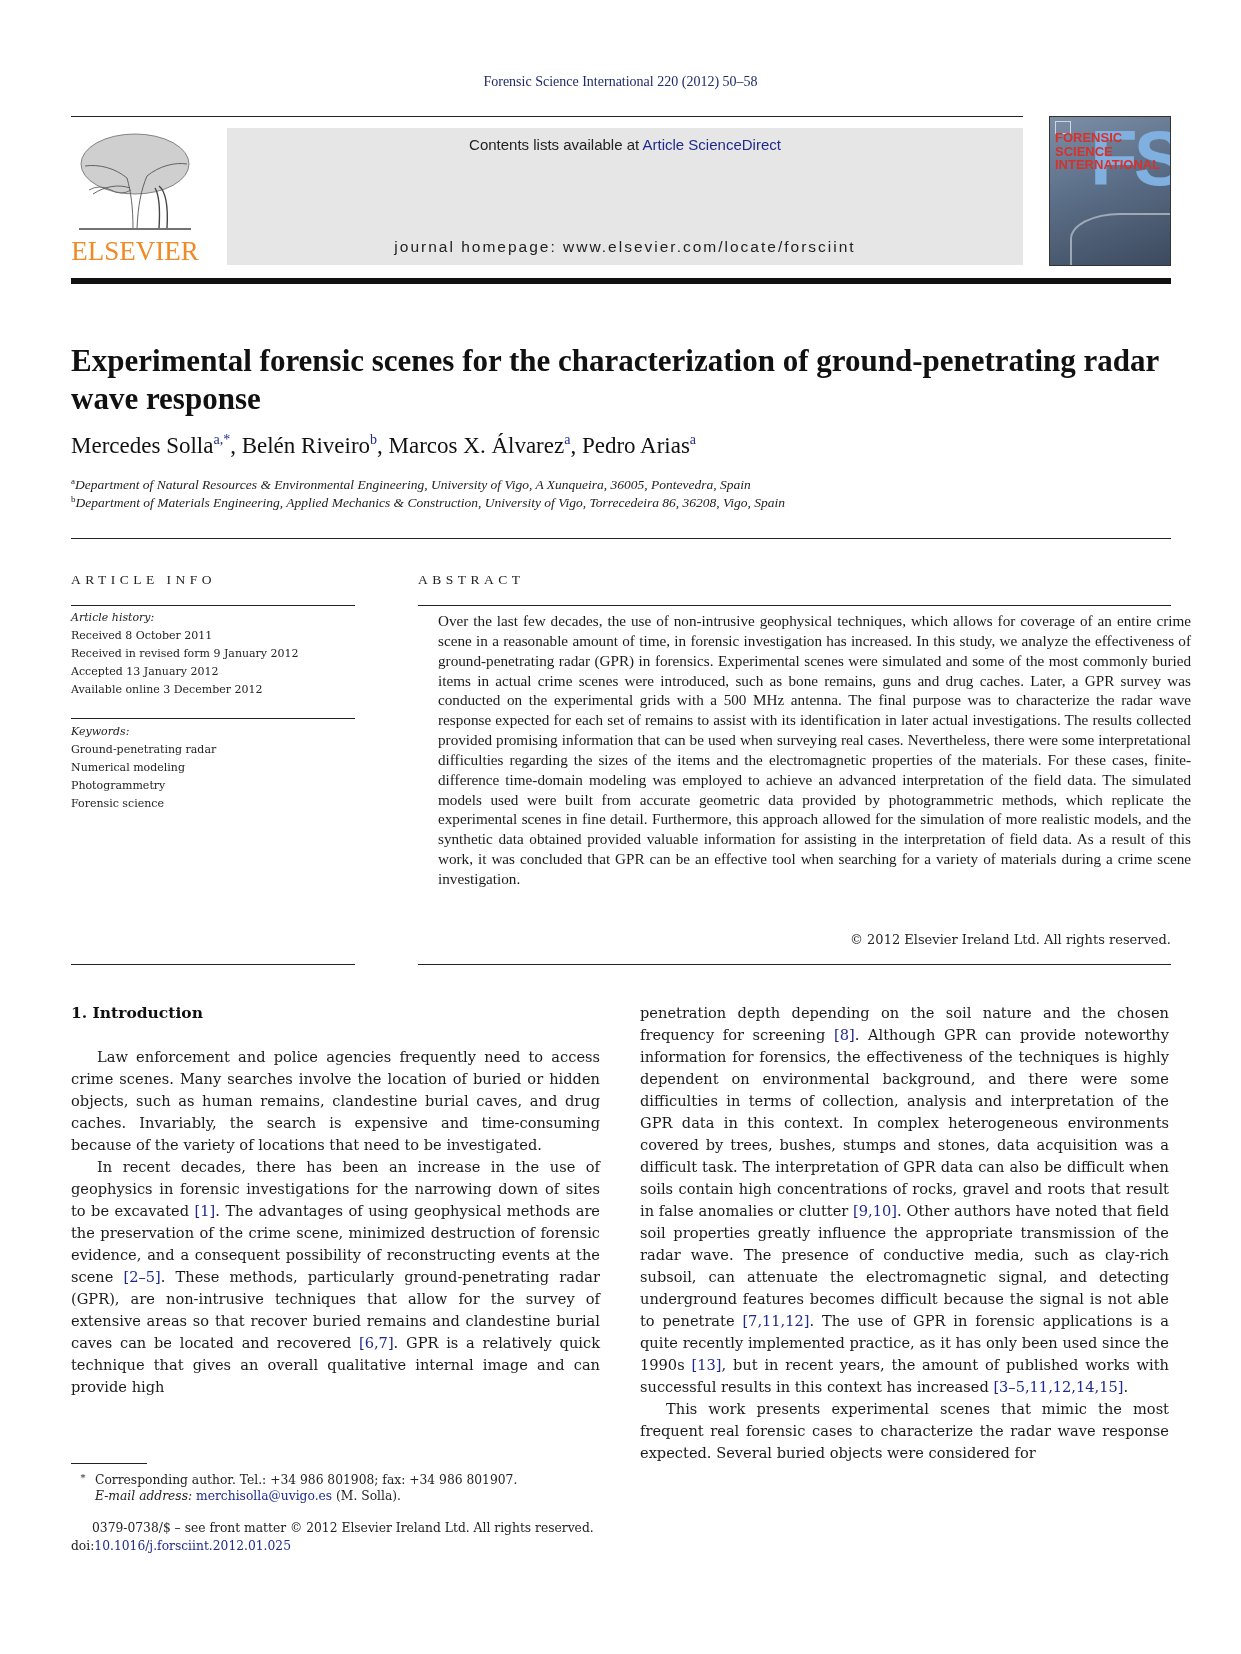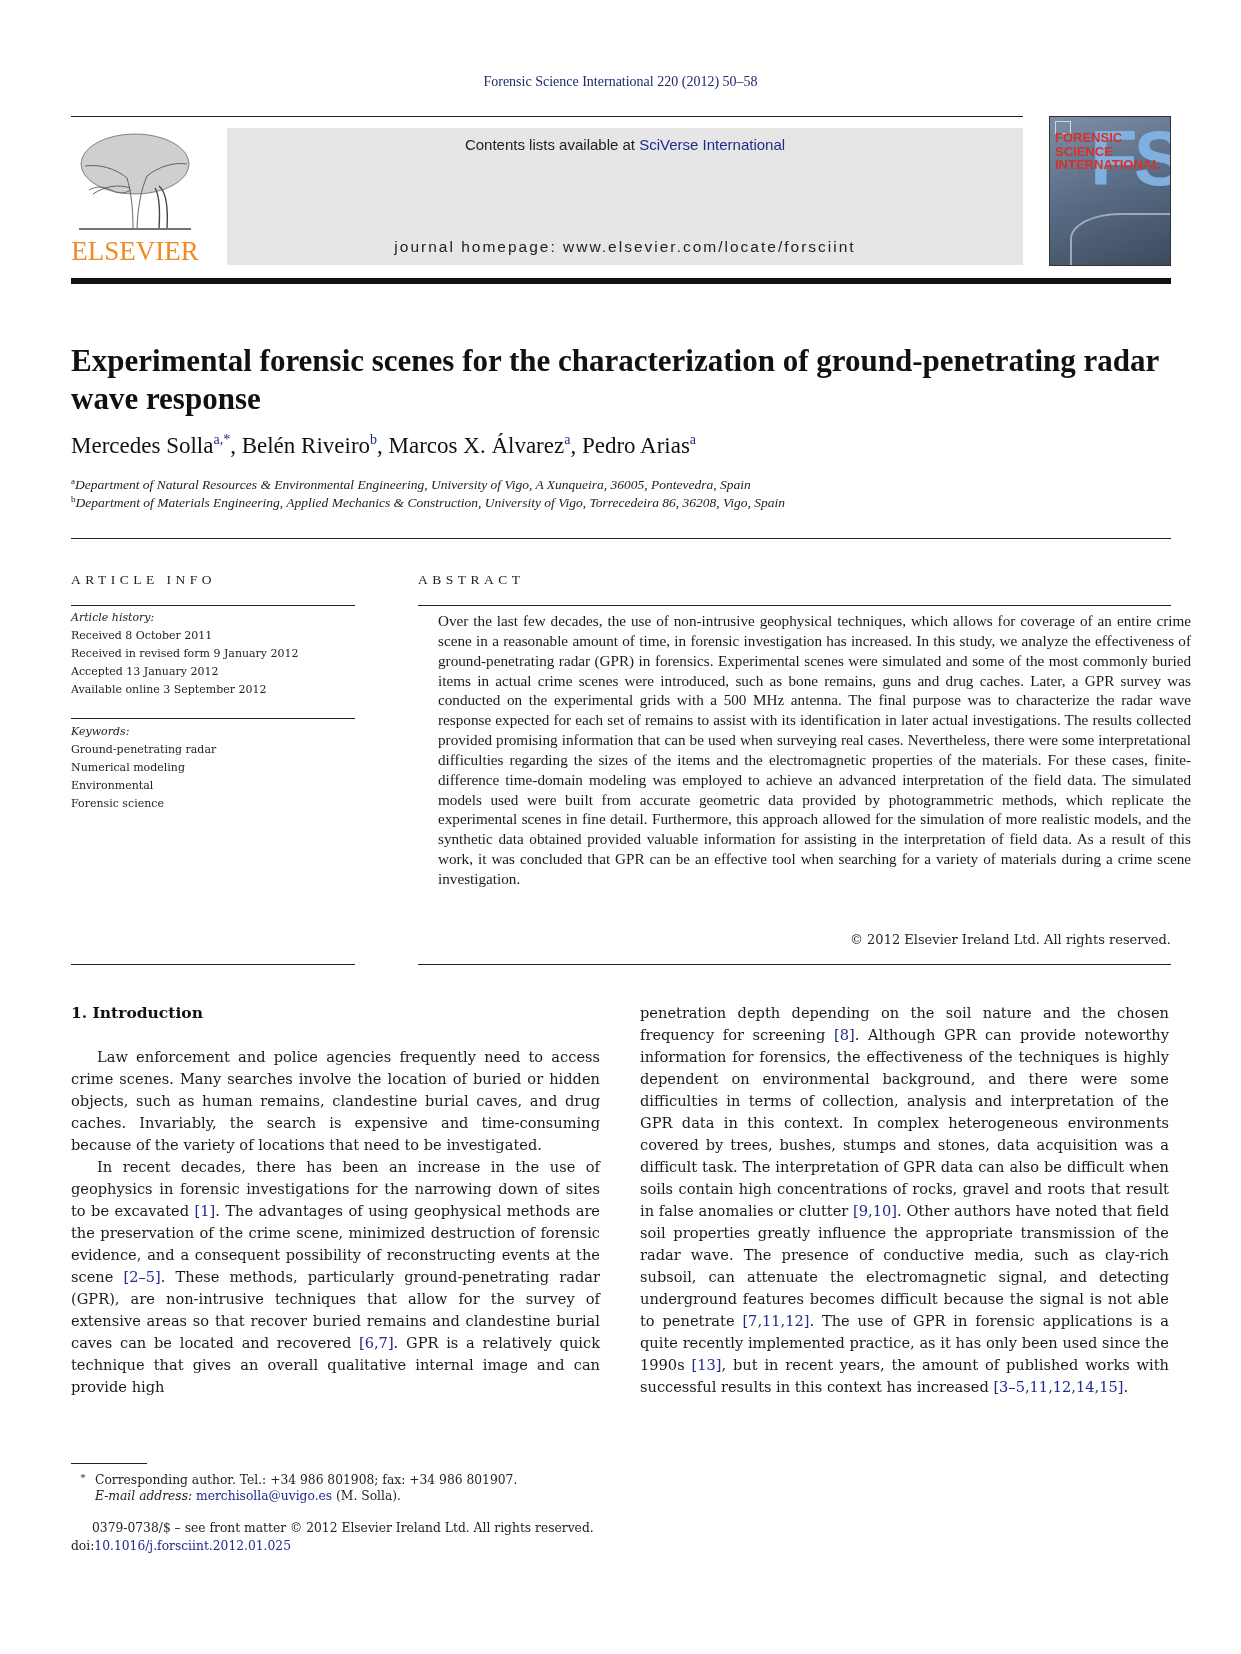--- a/index.html
+++ b/index.html
@@ -106,21 +106,21 @@
       <path d="M58 100 C58 80 56 64 52 50 M62 100 C63 78 66 62 72 48 M52 50 C40 40 24 36 10 38 M72 48 C84 38 100 34 112 36 M55 60 C44 56 30 58 18 66"></path>
       <path d="M80 60 q6 10 4 40 M84 58 q10 8 8 42" stroke="#444" stroke-width="1.4"></path>
       <path d="M14 62 q10 -6 22 0 q10 6 20 0" stroke="#666"></path>
       <line x1="4" y1="101" x2="116" y2="101" stroke="#444" stroke-width="1.5"></line>
     </g>
   </svg>
   <div class="elsevier-word">ELSEVIER</div>
 </div>
 
 <div class="banner">
-  <div class="banner-contents"><span>Contents lists available at </span><span class="link">SciVerse International</span></div>
+  <div class="banner-contents"><span>Contents lists available at </span><span class="link">Article ScienceDirect</span></div>
   <div class="banner-home">journal homepage: www.elsevier.com/locate/forsciint</div>
 </div>
 
 <div class="cover">
   <div class="esi">FSI</div>
   <div class="cover-badge"></div>
   <div class="cover-title">
     <div>Forensic</div>
     <div>Science</div>
     <div>International</div>
@@ -141,44 +141,45 @@
 
 <div class="rule-full"></div>
 
 <div class="section-caps ai-head">ARTICLE INFO</div>
 <div class="rule ai-rule1"></div>
 <div class="info-block history">
   <div class="lbl">Article history:</div>
   <div>Received 8 October 2011</div>
   <div>Received in revised form 9 January 2012</div>
   <div>Accepted 13 January 2012</div>
-  <div>Available online 3 September 2012</div>
+  <div>Available online 3 December 2012</div>
 </div>
 <div class="rule ai-rule2"></div>
 <div class="info-block keywords">
   <div class="lbl">Keywords:</div>
   <div>Ground-penetrating radar</div>
   <div>Numerical modeling</div>
-  <div>Environmental</div>
+  <div>Photogrammetry</div>
   <div>Forensic science</div>
 </div>
 <div class="rule ai-rule3"></div>
 
 <div class="section-caps ab-head">ABSTRACT</div>
 <div class="rule ab-rule1"></div>
 <div class="abstract">Over the last few decades, the use of non-intrusive geophysical techniques, which allows for coverage of an entire crime scene in a reasonable amount of time, in forensic investigation has increased. In this study, we analyze the effectiveness of ground-penetrating radar (GPR) in forensics. Experimental scenes were simulated and some of the most commonly buried items in actual crime scenes were introduced, such as bone remains, guns and drug caches. Later, a GPR survey was conducted on the experimental grids with a 500 MHz antenna. The final purpose was to characterize the radar wave response expected for each set of remains to assist with its identification in later actual investigations. The results collected provided promising information that can be used when surveying real cases. Nevertheless, there were some interpretational difficulties regarding the sizes of the items and the electromagnetic properties of the materials. For these cases, finite-difference time-domain modeling was employed to achieve an advanced interpretation of the field data. The simulated models used were built from accurate geometric data provided by photogrammetric methods, which replicate the experimental scenes in fine detail. Furthermore, this approach allowed for the simulation of more realistic models, and the synthetic data obtained provided valuable information for assisting in the interpretation of field data. As a result of this work, it was concluded that GPR can be an effective tool when searching for a variety of materials during a crime scene investigation.</div>
 <div class="copyright">© 2012 Elsevier Ireland Ltd. All rights reserved.</div>
 <div class="rule ab-rule2"></div>
 
 <h2 class="intro-head">1.  Introduction</h2>
 <div class="col col-left">
     <p><span>Law enforcement and police agencies frequently need to access crime scenes. Many searches involve the location of buried or hidden objects, such as human remains, clandestine burial caves, and drug caches. Invariably, the search is expensive and time-consuming because of the variety of locations that need to be investigated.</span></p>
     <p><span>In recent decades, there has been an increase in the use of geophysics in forensic investigations for the narrowing down of sites to be excavated </span><span class="ref">[1]</span><span>. The advantages of using geophysical methods are the preservation of the crime scene, minimized destruction of forensic evidence, and a consequent possibility of reconstructing events at the scene </span><span class="ref">[2–5]</span><span>. These methods, particularly ground-penetrating radar (GPR), are non-intrusive techniques that allow for the survey of extensive areas so that recover buried remains and clandestine burial caves can be located and recovered </span><span class="ref">[6,7]</span><span>. GPR is a relatively quick technique that gives an overall qualitative internal image and can provide high</span></p>
   </div>
 <div class="col col-right">
     <p class="noindent"><span>penetration depth depending on the soil nature and the chosen frequency for screening </span><span class="ref">[8]</span><span>. Although GPR can provide noteworthy information for forensics, the effectiveness of the techniques is highly dependent on environmental background, and there were some difficulties in terms of collection, analysis and interpretation of the GPR data in this context. In complex heterogeneous environments covered by trees, bushes, stumps and stones, data acquisition was a difficult task. The interpretation of GPR data can also be difficult when soils contain high concentrations of rocks, gravel and roots that result in false anomalies or clutter </span><span class="ref">[9,10]</span><span>. Other authors have noted that field soil properties greatly influence the appropriate transmission of the radar wave. The presence of conductive media, such as clay-rich subsoil, can attenuate the electromagnetic signal, and detecting underground features becomes difficult because the signal is not able to penetrate </span><span class="ref">[7,11,12]</span><span>. The use of GPR in forensic applications is a quite recently implemented practice, as it has only been used since the 1990s </span><span class="ref">[13]</span><span>, but in recent years, the amount of published works with successful results in this context has increased </span><span class="ref">[3–5,11,12,14,15]</span><span>.</span></p>
+    <p><span>This work presents experimental scenes that mimic the most frequent real forensic cases to characterize the radar wave response expected. Several buried objects were considered for</span></p>
   </div>
 
 <div class="fn-rule"></div>
 <div class="footnote fn1"><span class="star">*</span><span>Corresponding author. Tel.: +34 986 801908; fax: +34 986 801907.</span></div>
 <div class="footnote fn2"><span class="lbl">E-mail address: </span><span class="link">merchisolla@uvigo.es</span><span> (M. Solla).</span></div>
 <div class="footnote front-matter">0379-0738/$ – see front matter © 2012 Elsevier Ireland Ltd. All rights reserved.</div>
 <div class="footnote doi"><span>doi:</span><span class="link">10.1016/j.forsciint.2012.01.025</span></div>
 
 </body></html>

